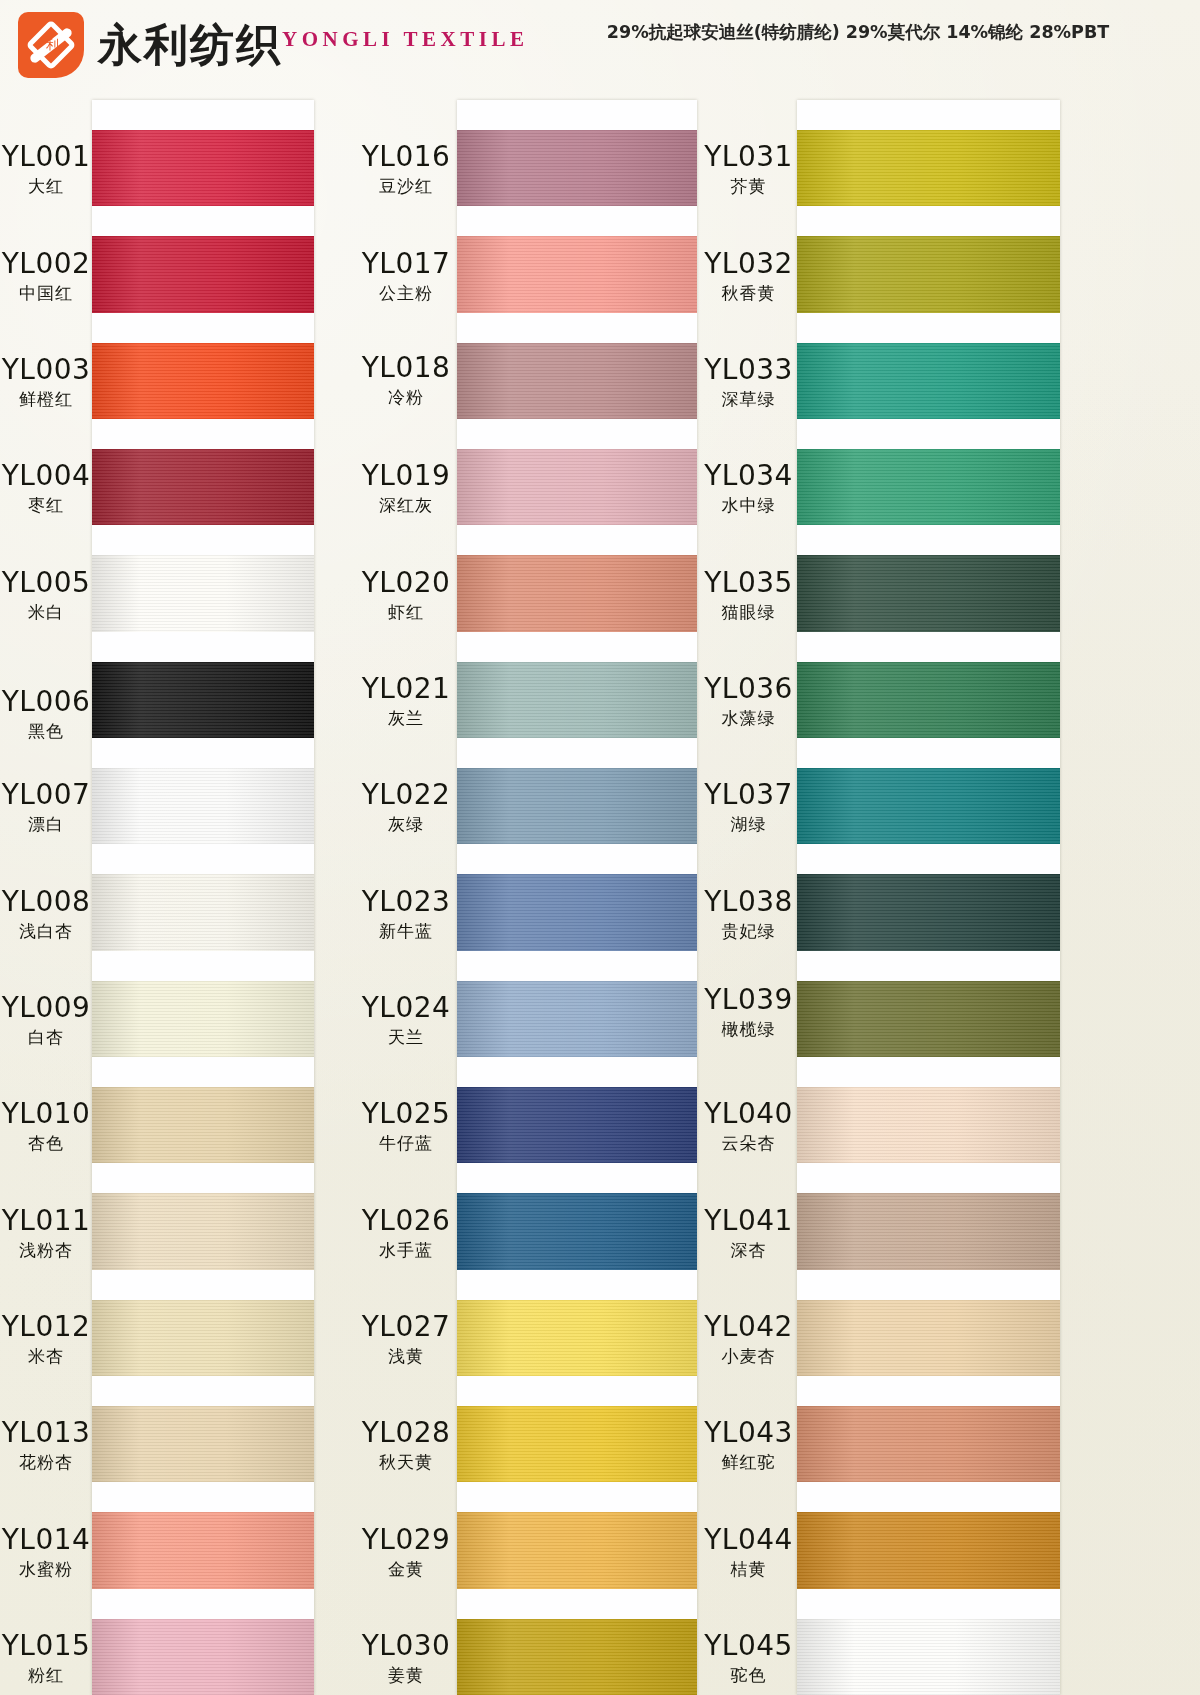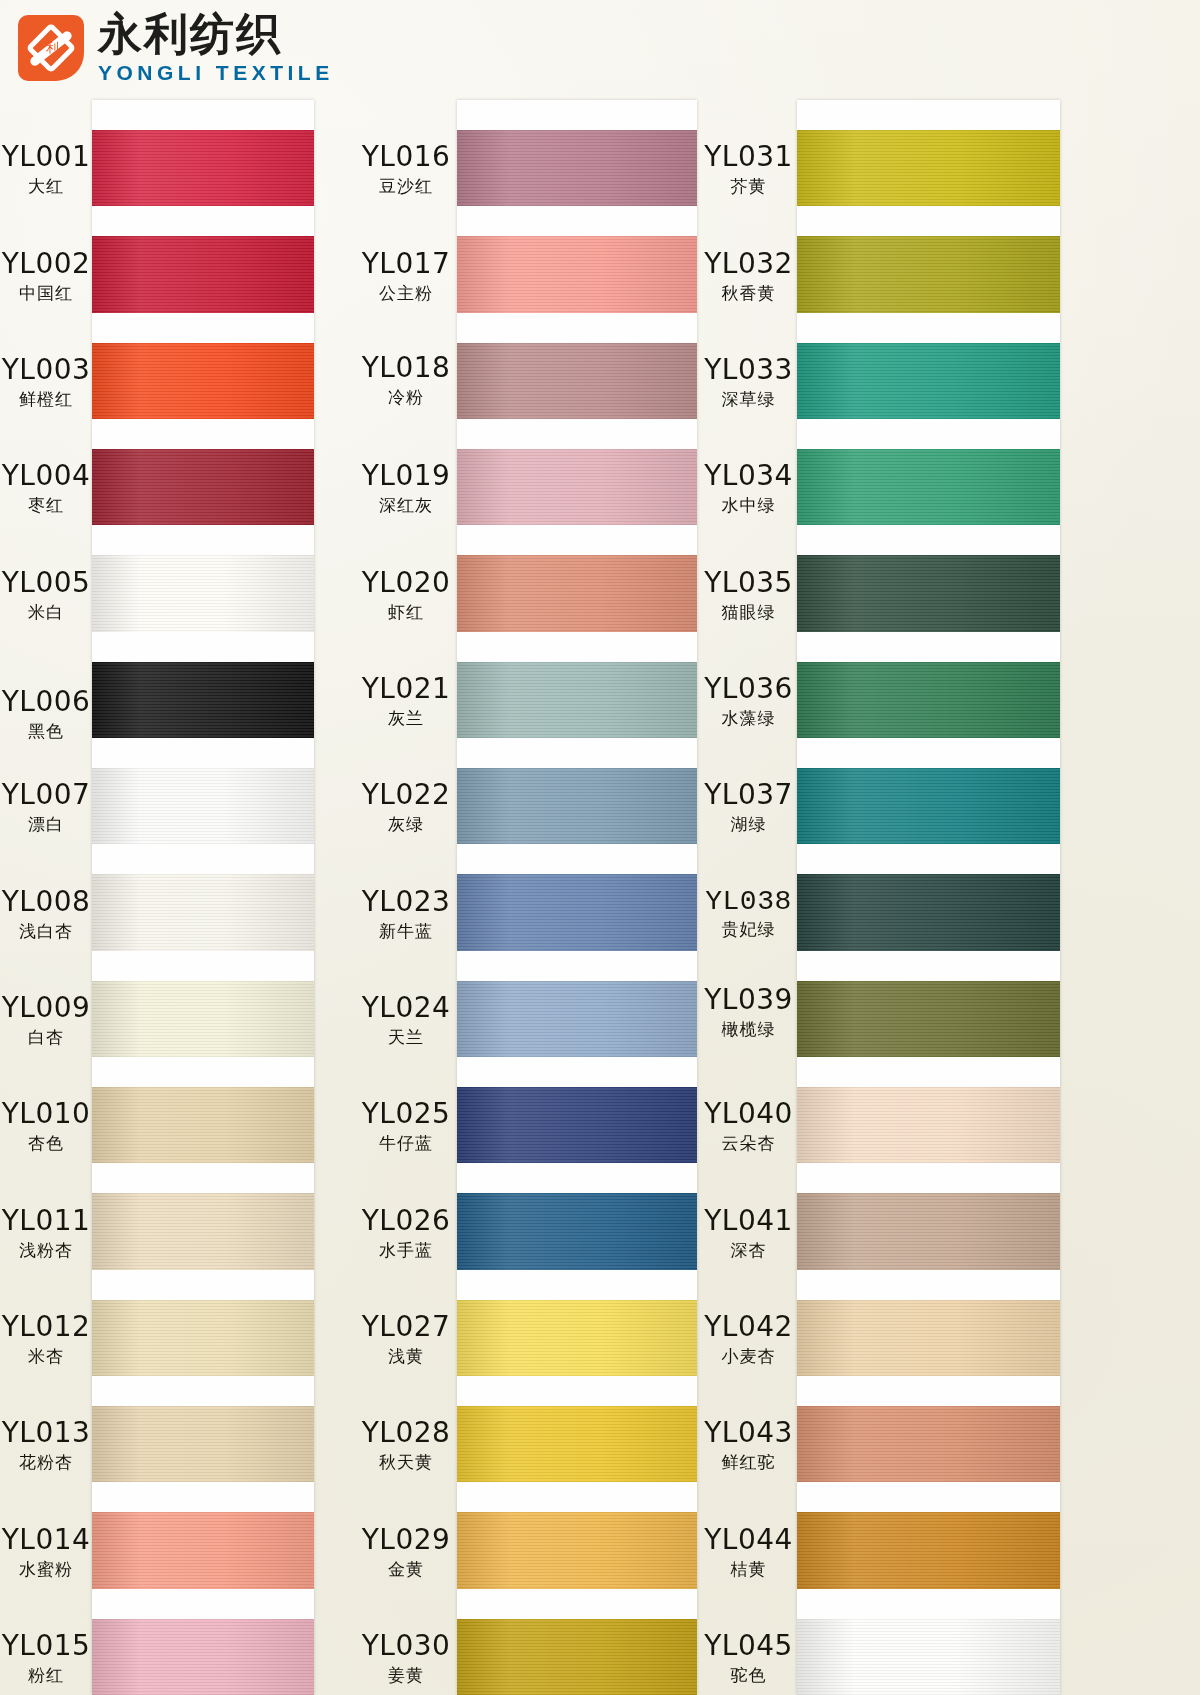--- a/index.html
+++ b/index.html
@@ -37,28 +37,28 @@
   }
   .brand-mark .bar{
     position:absolute; left:8px; top:50%; width:50px; height:9px; margin-top:-4px;
     background:#fff; border-radius:5px; transform:rotate(-38deg);
   }
   .brand-mark .tinymark{
     position:absolute; left:50%; top:50%; margin:-8px 0 0 -5px;
     width:10px; height:16px; color:#ec5a25; font-size:13px; line-height:16px;
     font-family:"Liberation Serif","DejaVu Serif",serif; text-align:center;
   }
-  .brand-text{ display:flex; flex-direction:column; line-height:1; }
+  .brand-text{ display:flex; line-height:1; }
   .brand-cn{
     font-family:"DejaVu Sans",sans-serif;
     font-size:44px; font-weight:bold; color:#1d1d1b; letter-spacing:2px;
   }
   .brand-en{
-    font-family:Liberation Sans, sans-serif;
-    font-size:21px; font-weight:bold; color:#0369a1; letter-spacing:4.5px;
+    font-family:Liberation Serif, serif;
+    font-size:21px; font-weight:bold; color:#be185d; letter-spacing:4.5px;
     margin-top:6px;
   }
 
   .title-block{ position:absolute; right:12px; top:14px; text-align:center; width:660px; }
   .title-main{
     font-family:"DejaVu Sans",sans-serif;
     font-size:40px; font-weight:bold; color:#222220; letter-spacing:1px; white-space:nowrap;
   }
   .title-sub{
     font-family:"DejaVu Sans",sans-serif;
@@ -112,20 +112,21 @@
       <div class="dia"></div>
       <div class="tinymark">利</div>
     </div>
     <div class="brand-text">
       <span class="brand-cn">永利纺织</span>
       <span class="brand-en">YONGLI TEXTILE</span>
     </div>
   </div>
 
   <div class="title-block">
+    <div class="title-sub">29%抗起球安迪丝(特纺腈纶) 29%莫代尔 14%锦纶 28%PBT</div>
   </div>
 
 </div>
 
 <div id="cards-root">
     <div class="card" style="left: 92px; width: 222px;">
       <div class="cardtop"></div>
       <div class="card-inner">
         <div class="gap" style="height: 30px;"></div>
         <div class="band" title="YL001 大红" style="height: 76.3333px; background: rgb(214, 32, 63);"></div>
@@ -375,21 +376,21 @@
         <span class="name">猫眼绿</span>
       </div>
       <div class="label" style="top: 571.833px;">
         <span class="code">YL036</span>
         <span class="name">水藻绿</span>
       </div>
       <div class="label" style="top: 678.167px;">
         <span class="code">YL037</span>
         <span class="name">湖绿</span>
       </div>
-      <div class="label" style="top: 784.5px; font-family: Liberation Mono, monospace;">
+      <div class="label" style="top: 784.5px;">
         <span class="code">YL038</span>
         <span class="name">贵妃绿</span>
       </div>
       <div class="label" style="top: 883px;">
         <span class="code">YL039</span>
         <span class="name">橄榄绿</span>
       </div>
       <div class="label" style="top: 997.167px;">
         <span class="code">YL040</span>
         <span class="name">云朵杏</span>

